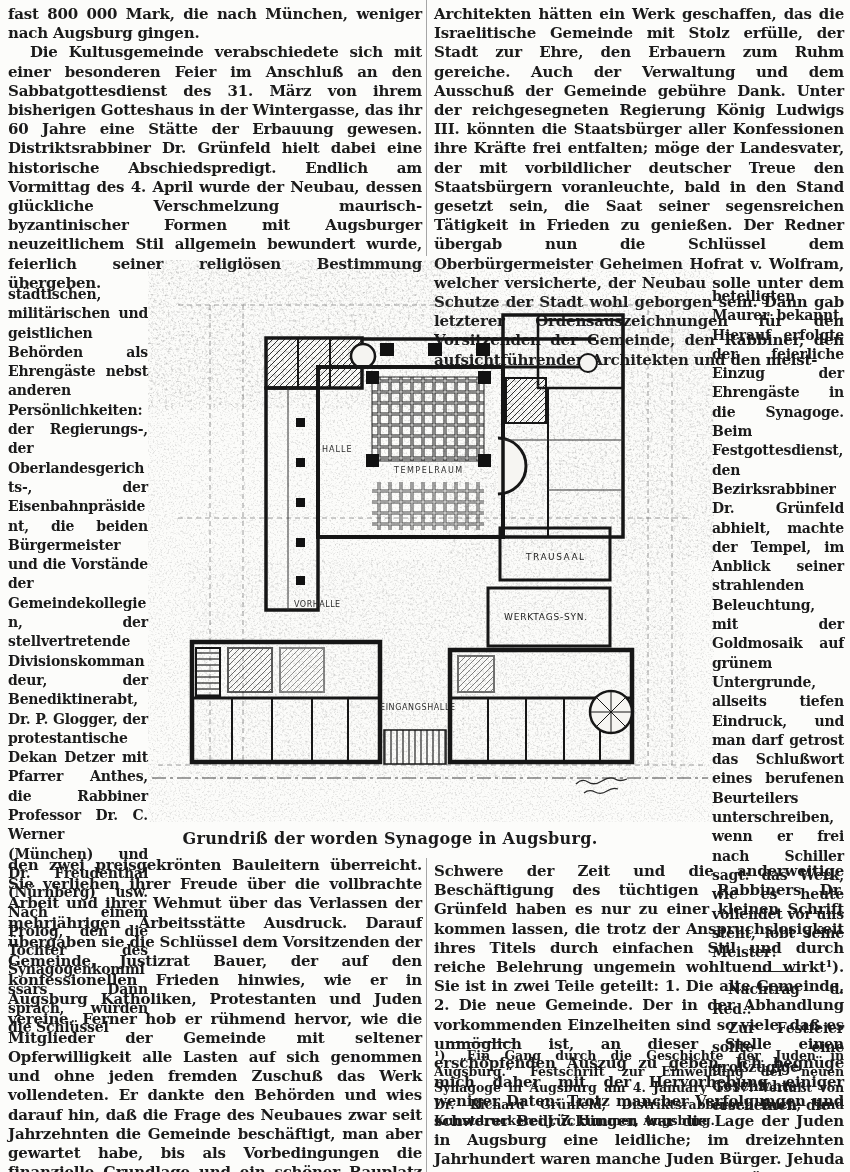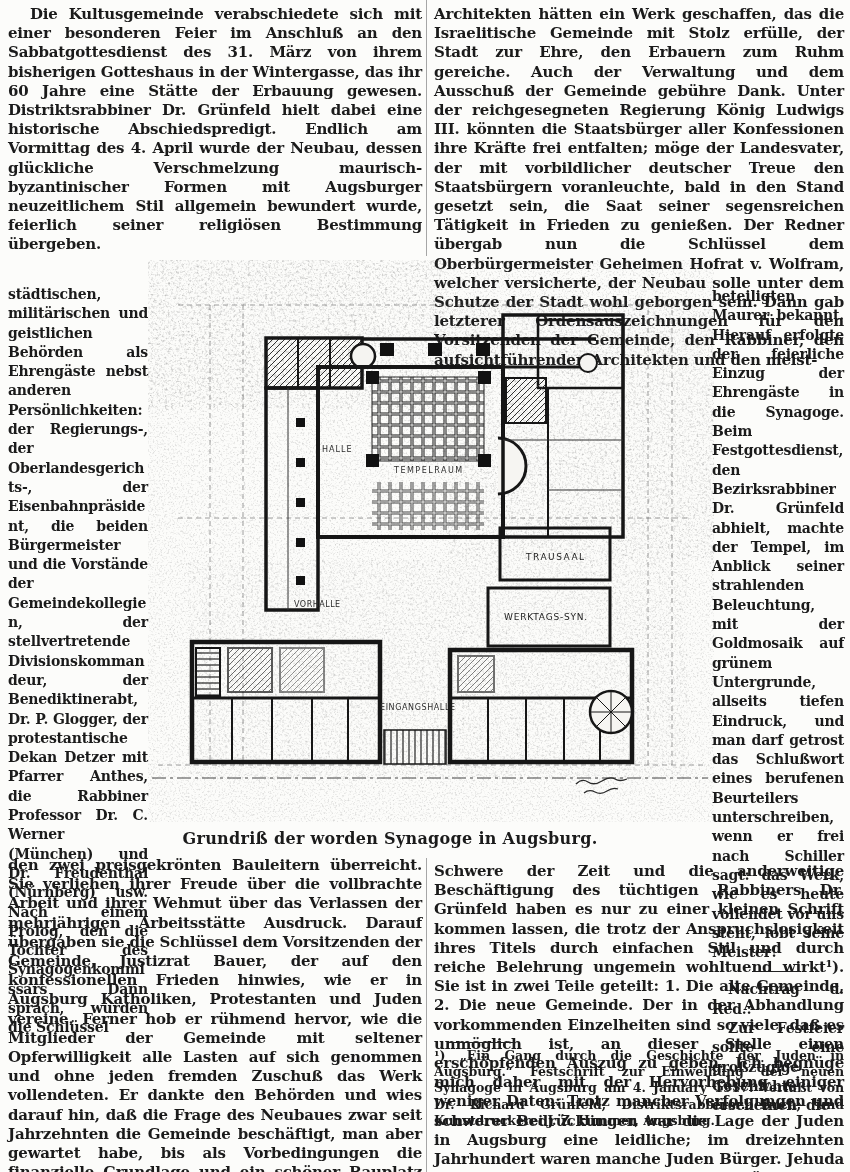--- a/index.html
+++ b/index.html
@@ -25,20 +25,21 @@
   .footnote{font-size:12.6px;line-height:16.2px;letter-spacing:-0.1px;}
   svg text{font-family:"DejaVu Sans","Liberation Sans",sans-serif;font-weight:normal;}
 </style>
 </head>
 <body>
 
 <div class="vrule" style="top:0;height:256px;"></div>
 <div class="vrule" style="top:858px;height:314px;"></div>
 
 <div class="block wide" style="left:8px;top:5px;width:414px;">
+  <p>fast 800 000 Mark, die nach München, weniger nach Augsburg gingen.</p>
   <p class="ind">Die Kultusgemeinde verabschiedete sich mit einer besonderen Feier im Anschluß an den Sabbatgottesdienst des 31. März von ihrem bisherigen Gotteshaus in der Wintergasse, das ihr 60 Jahre eine Stätte der Erbauung gewesen. Distriktsrabbiner Dr. Grünfeld hielt dabei eine historische Abschiedspredigt. Endlich am Vormittag des 4. April wurde der Neubau, dessen glückliche Verschmelzung maurisch-byzantinischer Formen mit Augsburger neuzeitlichem Stil allgemein bewundert wurde, feierlich seiner religiösen Bestimmung übergeben.</p>
 </div>
 
 <div class="block narrow" style="left:8px;top:258px;width:140px;height:598px;">
   <p>städtischen, militärischen und geistlichen Behörden als Ehrengäste nebst anderen Persönlichkeiten: der Regierungs-, der Oberlandesgerichts-, der Eisenbahnpräsident, die beiden Bürgermeister und die Vorstände der Gemeindekollegien, der stellvertretende Divisionskommandeur, der Benediktinerabt, Dr. P. Glogger, der protestantische Dekan Detzer mit Pfarrer Anthes, die Rabbiner Professor Dr. C. Werner (München) und Dr. Freudenthal (Nürnberg) usw. Nach einem Prolog, den die Tochter des Synagogenkommissars Dann sprach, wurden die Schlüssel</p>
 </div>
 
 <div class="block wide" style="left:8px;top:856px;width:414px;">
   <p>den zwei preisgekrönten Bauleitern überreicht. Sie verliehen ihrer Freude über die vollbrachte Arbeit und ihrer Wehmut über das Verlassen der mehrjährigen Arbeitsstätte Ausdruck. Darauf übergaben sie die Schlüssel dem Vorsitzenden der Gemeinde, Justizrat Bauer, der auf den konfessionellen Frieden hinwies, wie er in Augsburg Katholiken, Protestanten und Juden vereine. Ferner hob er rühmend hervor, wie die Mitglieder der Gemeinde mit seltener Opferwilligkeit alle Lasten auf sich genommen und ohne jeden fremden Zuschuß das Werk vollendeten. Er dankte den Behörden und wies darauf hin, daß die Frage des Neubaues zwar seit Jahrzehnten die Gemeinde beschäftigt, man aber gewartet habe, bis als Vorbedingungen die finanzielle Grundlage und ein schöner Bauplatz gesichert waren, der Stadt Augsburg ein würdiges monumentales Werk zu verschaffen. Unter den durch den Krieg bedingten denkbar schwierigsten Verhältnissen seien die Arbeiten zum Abschluß gebracht worden, und die</p>
 </div>

